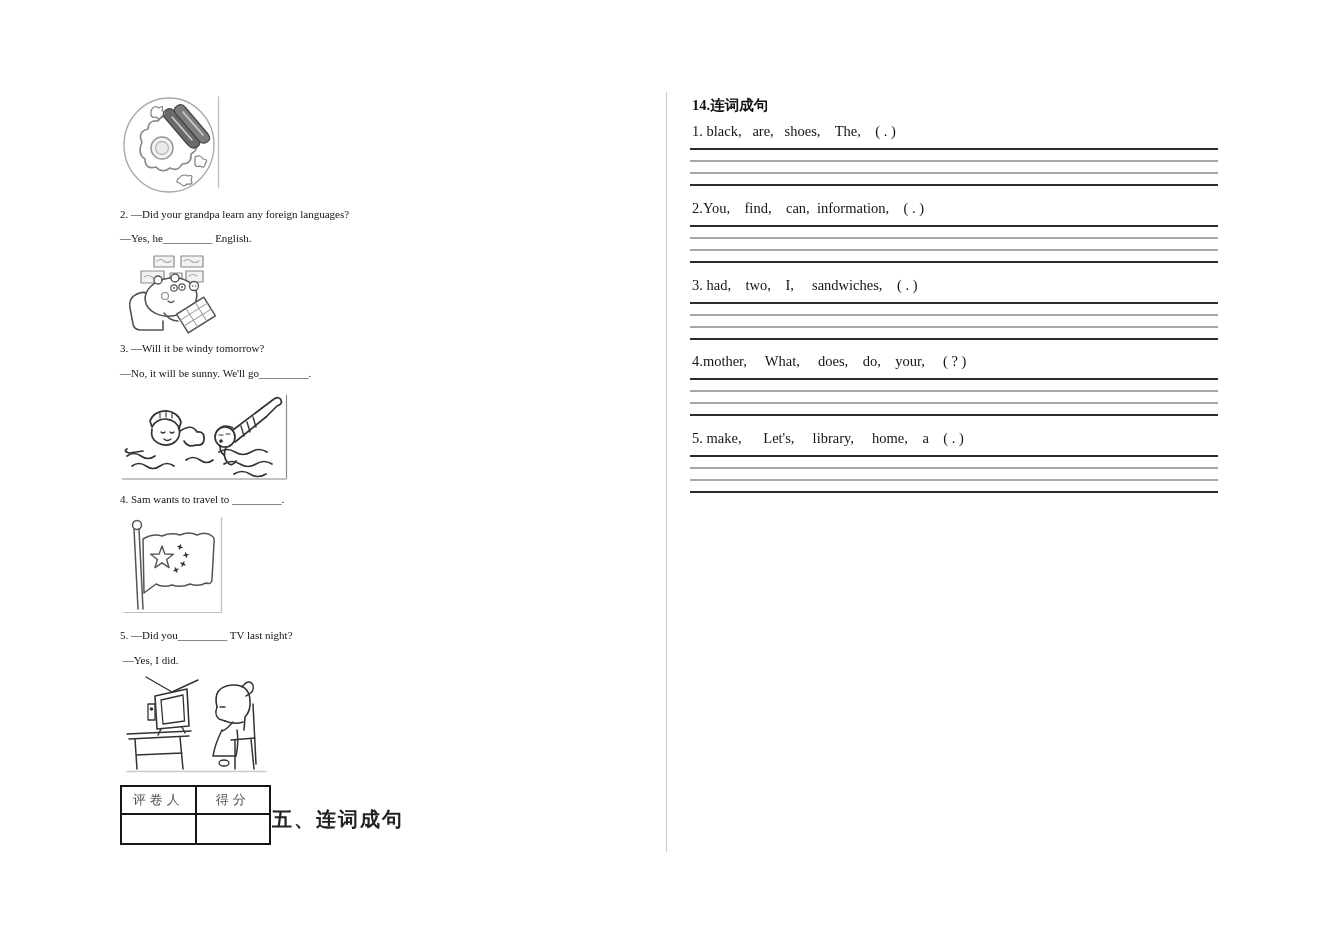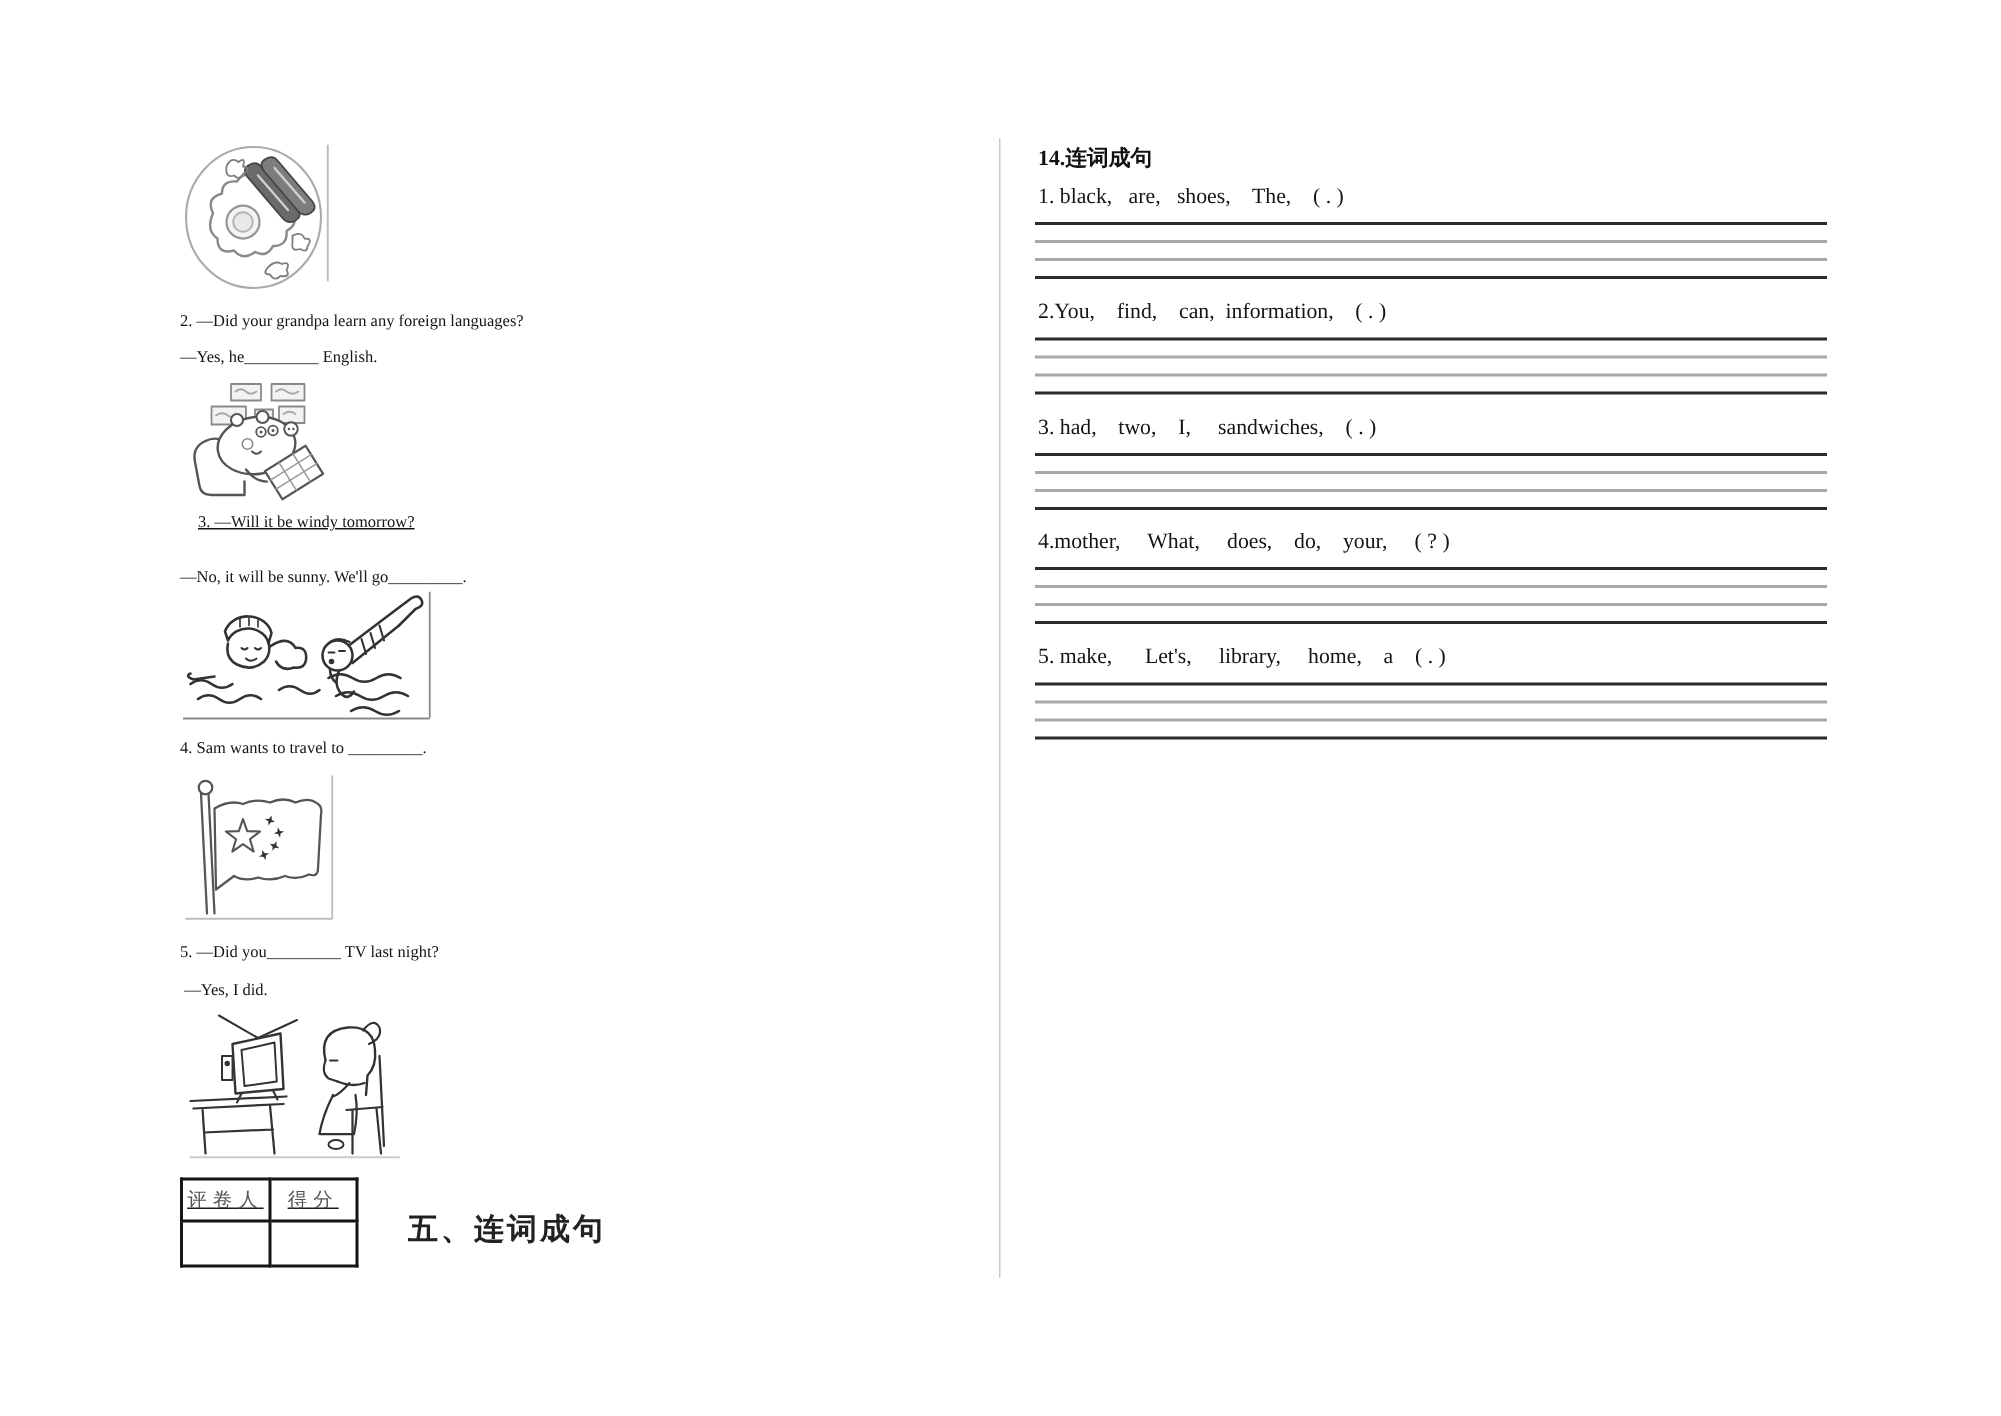--- a/index.html
+++ b/index.html
@@ -41,24 +41,23 @@
     width:528px;
     display:flex;flex-direction:column;
   }
   .wl{width:100%;}
   .wl-dark{height:2px;background:var(--dark-line,#2b2b2b);}
   .wl-light{height:2px;background:var(--light-line,#a8a8a8);margin-top:10px;}
   .wl-light2{height:2px;background:var(--light-line,#a8a8a8);margin-top:10px;}
   .wl-bottom{height:2px;background:var(--dark-line,#2b2b2b);margin-top:10px;}
   .score-table{
     position:absolute;left:120px;top:785px;
-    width:119px;height:58px;
+    width:151px;height:58px;
     border-collapse:collapse;
     table-layout:fixed;
-    text-decoration:underline;
   }
   .score-table td{
     border:2px solid #151515;
     text-align:center;
     vertical-align:middle;
     font-size:13px;
     color:#555;
     letter-spacing:4px;
     padding:0;
   }
@@ -122,22 +121,22 @@
       <circle cx="71.6" cy="33" r="0.8" fill="#555555"></circle>
       <path d="M44,48 q3,3 6,0" stroke="#555555" stroke-width="1.3"></path>
       <g transform="rotate(-32 72 62)">
         <rect x="56" y="51" width="32" height="22" fill="#ffffff" stroke="#555555" stroke-width="1.5"></rect>
         <path d="M56,58 h32 M56,65 h32 M67,51 v22 M78,51 v22" stroke="#9a9a9a" stroke-width="1"></path>
       </g>
       <path d="M40,60 q6,8 14,8" stroke="#555555" stroke-width="1.5"></path>
     </svg>
   </div>
 
-  <div class="abs q" style="left:132px;top:339px;text-decoration:underline;">3. —Will it be windy tomorrow?</div>
-  <div class="abs q" style="left:120px;top:364px;margin-top:12px;">—No, it will be sunny. We'll go_________.</div>
+  <div class="abs q" style="left:120px;top:339px;">3. —Will it be windy tomorrow?</div>
+  <div class="abs q" style="left:120px;top:364px;">—No, it will be sunny. We'll go_________.</div>
 
   <div class="abs" style="left:122px;top:393px;">
     <svg width="166" height="87" viewBox="0 0 166 87" fill="none" stroke="#333333" stroke-width="1.7" stroke-linecap="round" stroke-linejoin="round">
       <path d="M28,28 a16,14 0 0 1 31,1 l-2,7 a14,12 0 0 0 -27,-2 z"></path>
       <path d="M38,20 v5 M44,19 v5 M50,20 v5" stroke-width="1.1"></path>
       <path d="M30,36 q-2,10 6,14 q10,5 18,-2 q5,-5 3,-13"></path>
       <path d="M39,39 q2,2 4,0 M48,39 q2,2 4,0" stroke-width="1.3"></path>
       <path d="M42,46 q3,3 7,0" stroke-width="1.3"></path>
       <path d="M58,38 q12,-8 17,1 q8,-1 7,8 q-1,6 -8,5 q-8,3 -12,-4"></path>
       <path d="M5,56 q-4,2 2,4 l14,-2"></path>

